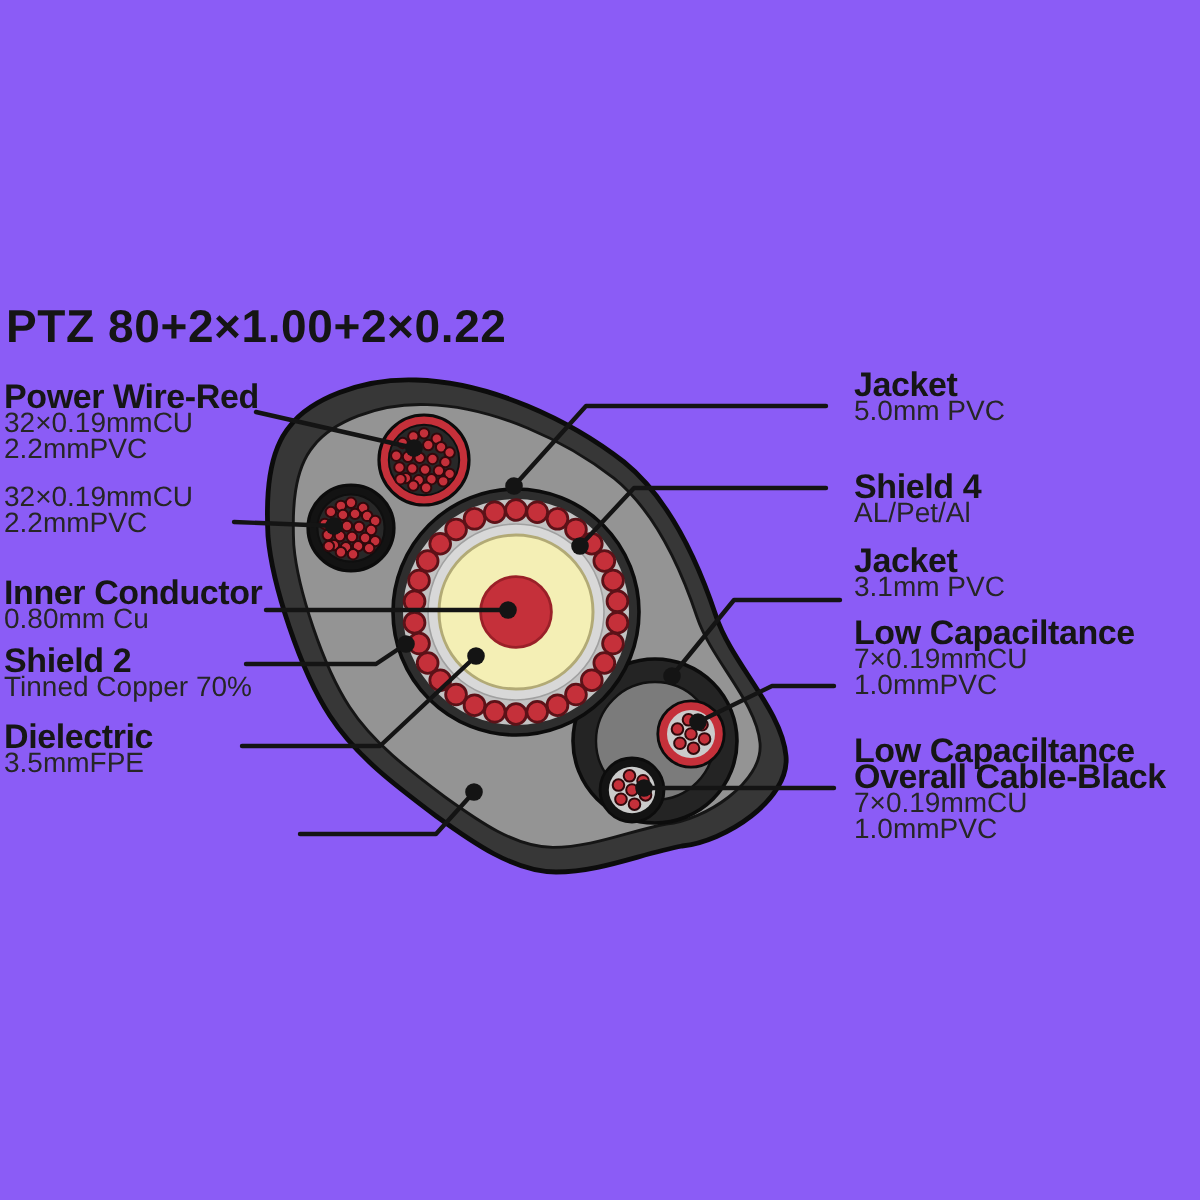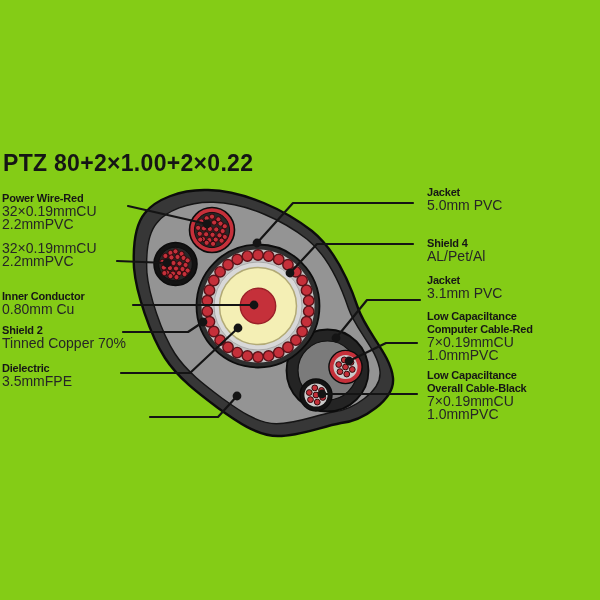--- a/index.html
+++ b/index.html
@@ -1,25 +1,25 @@
 <!DOCTYPE html>
 <html><head>
 <meta charset="utf-8">
 <style>
   html,body{margin:0;padding:0;background:#ffffff;}
   #stage{
-    position:relative;width:600px;height:600px;background:#84cc16;overflow:hidden;
+    position:relative;width:600px;height:600px;background:#8b5cf6;overflow:hidden;
     font-family:"Liberation Sans","DejaVu Sans",sans-serif;color:#1c1c1c;
   }
   #title{
     position:absolute;left:3px;top:150px;font-size:23px;font-weight:700;
     letter-spacing:.3px;white-space:nowrap;color:#151515;
   }
   .label{position:absolute;white-space:nowrap;}
-  .label .t{display:block;font-size:11px;font-weight:700;line-height:13px;letter-spacing:-0.2px;color:#161616;}
+  .label .t{display:block;font-size:17px;font-weight:700;line-height:13px;letter-spacing:-0.2px;color:#161616;}
   .label .d{display:block;font-size:14px;font-weight:400;line-height:12.5px;color:#262626;}
   .left-label{left:2px;}
   .right-label{left:427px;}
   svg{position:absolute;left:0;top:0;}
 </style>
 </head>
 <body>
 
 <div id="stage">
   <div id="title">PTZ 80+2×1.00+2×0.22</div>
@@ -189,21 +189,20 @@
       <div class="label right-label" style="top: 237px;">
         <span class="t">Shield 4</span>
         <span class="d">AL/Pet/Al</span>
       </div>
       <div class="label right-label" style="top: 274px;">
         <span class="t">Jacket</span>
         <span class="d">3.1mm PVC</span>
       </div>
       <div class="label right-label" style="top: 310px;">
         <span class="t">Low Capaciltance</span>
-        <span class="t">Computer Cable-Red</span>
         <span class="d">7×0.19mmCU</span>
         <span class="d">1.0mmPVC</span>
       </div>
       <div class="label right-label" style="top: 369px;">
         <span class="t">Low Capaciltance</span>
         <span class="t">Overall Cable-Black</span>
         <span class="d">7×0.19mmCU</span>
         <span class="d">1.0mmPVC</span>
       </div>
     </div>

